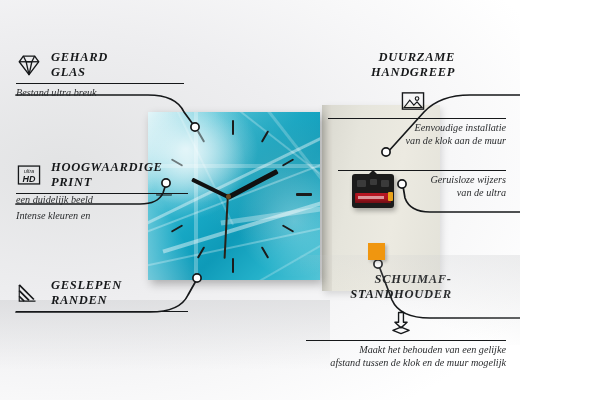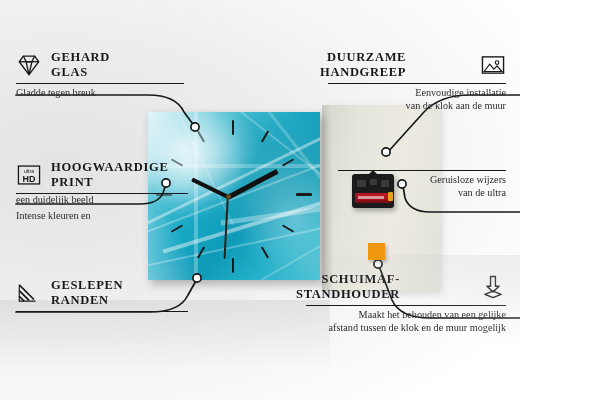--- a/index.html
+++ b/index.html
@@ -6,20 +6,21 @@
   body{
     width:600px;height:400px;overflow:hidden;
     font-family:"Liberation Serif", serif;
     background:#ffffff;
   }
   #stage{
     position:relative;width:520px;height:400px;overflow:hidden;
     background:
       radial-gradient(ellipse 120% 90% at 12% 42%, #e2e3e4 0%, #eeeef0 38%, #f7f7f8 62%, #ffffff 85%),
       linear-gradient(115deg,#e9eaeb 0%,#f4f4f5 30%,#ffffff 55%,#fdfdfd 100%);
+    font-style: italic;
   }
   #stage:before{
     content:"";position:absolute;left:0;top:300px;width:330px;height:100px;
     background:linear-gradient(180deg,rgba(210,211,213,.55) 0%,rgba(255,255,255,0) 70%);
     pointer-events:none;
   }
   #stage:after{
     content:"";position:absolute;left:300px;top:255px;width:300px;height:90px;
     background:linear-gradient(200deg,rgba(205,206,208,.45) 0%,rgba(255,255,255,0) 65%);
     pointer-events:none;
@@ -99,21 +100,21 @@
     font-size:12.5px;line-height:14.5px;text-transform:uppercase;
   }
   .feat .rule{height:1px;background:#16181a;margin-top:4px;}
   .feat .sub{
     font-family:"Liberation Serif", serif;
     font-size:10.2px;line-height:12.6px;color:#2a2c2e;margin-top:3px;
   }
   .feat.left .row{justify-content:flex-start;}
   .feat.left .ttl{text-align:left;}
   .feat.left .sub{text-align:left;}
-  .feat.right .row{justify-content:space-between;}
+  .feat.right .row{justify-content:center;flex-direction:column;}
   .feat.right .ttl{text-align:right;}
   .feat.right .sub{text-align:right;}
   .ico{width:26px;height:26px;flex:0 0 26px;display:block;}
   .ico svg{display:block;width:26px;height:26px;}
 
   .f-gehard{left:16px;top:50px;width:175px;}
   .f-gehard .rule{width:168px;}
   .f-hd{left:16px;top:160px;width:182px;}
   .f-hd .rule{width:172px;}
   .f-randen{left:16px;top:278px;width:180px;}
@@ -221,21 +222,21 @@
           <path d="M12.5 12 L19.5 12"></path>
         </g>
           </svg>
       </span>
       <div>
         <div class="ttl">GEHARD</div>
         <div class="ttl">GLAS</div>
       </div>
     </div>
     <div class="rule"></div>
-    <div class="sub">Gladde tegen breuk</div>
+    <div class="sub">Bestand ultra breuk</div>
   </div>
 
   <div class="feat left f-hd">
     <div class="row">
       <span class="ico">
         <svg viewBox="0 0 32 32">
           <rect x="3" y="5" width="26" height="22" fill="none" stroke="#16181a" stroke-width="1.6"></rect>
           <text x="16" y="14" font-family="Liberation Sans, sans-serif" font-size="6.4" text-anchor="middle" fill="#16181a">ultra</text>
           <text x="16" y="24" font-family="Liberation Sans, sans-serif" font-size="11" font-weight="bold" text-anchor="middle" fill="#16181a">HD</text>
         </svg>

